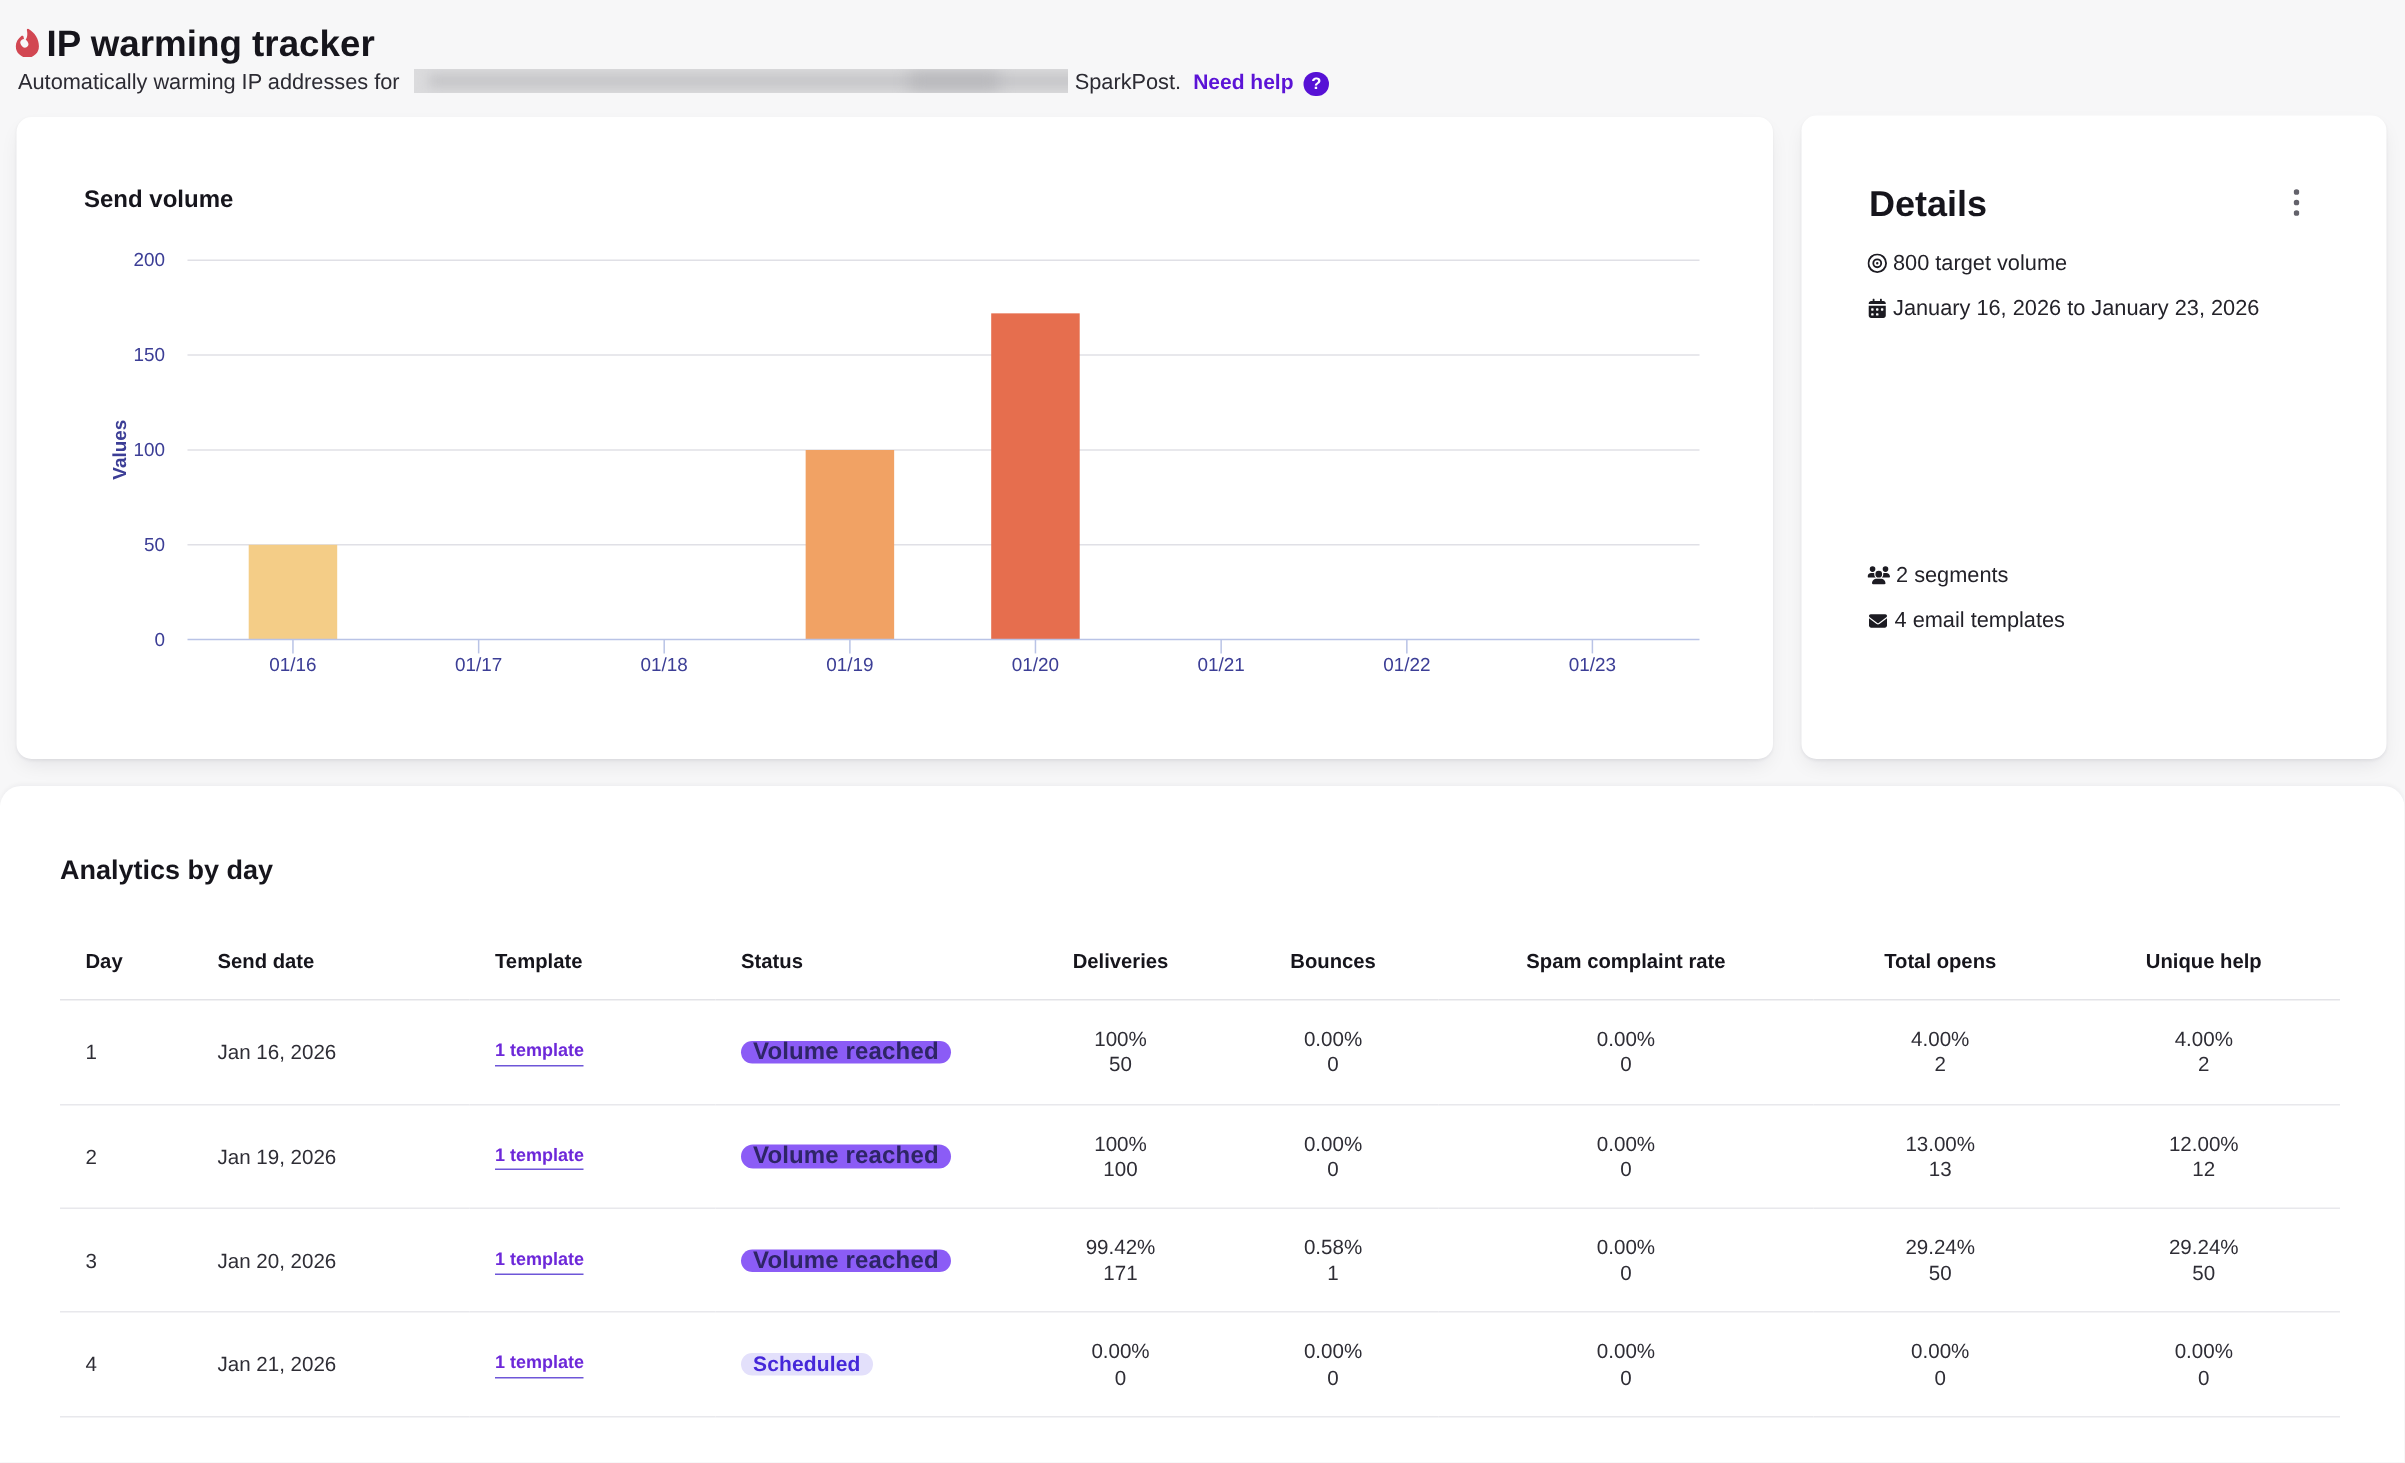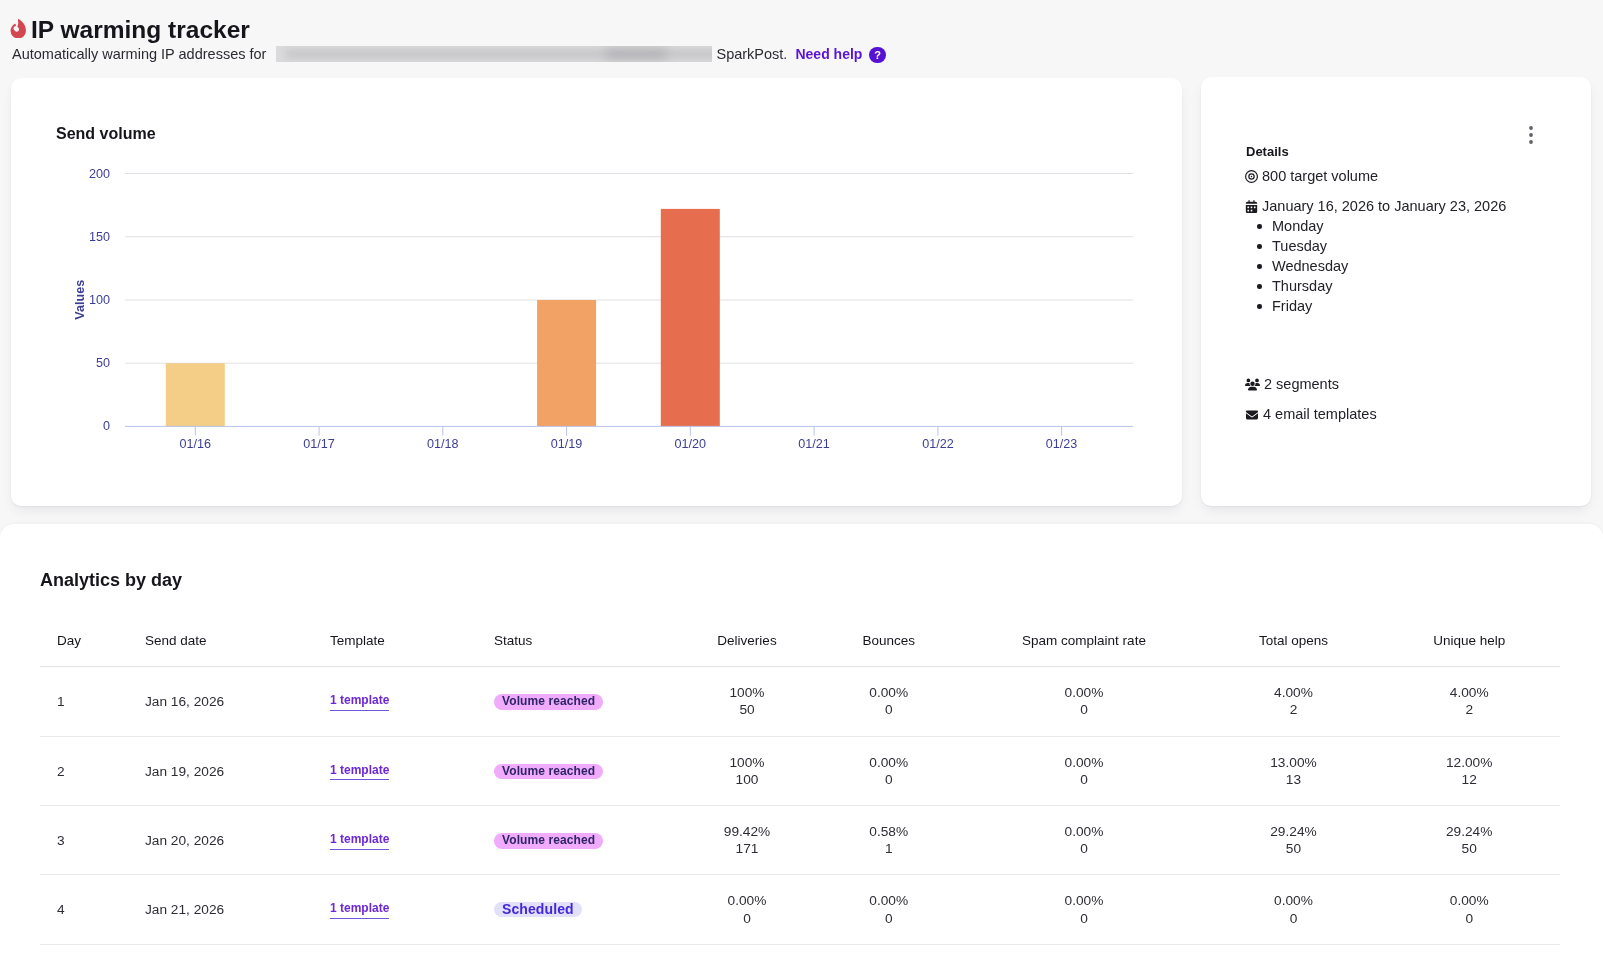--- a/index.html
+++ b/index.html
@@ -28,30 +28,30 @@
   
   .ditem { position:absolute; left:44px; width:300px; font-size:14.5px; line-height:18.5px; color:#232229; }
   .ditem svg { vertical-align:-1.5px; margin-right:4px; }
   .dul { position:absolute; left:44px; font-size:14.5px; color:#232229; }
   .dul .li { position:relative; padding-left:27px; height:20px; line-height:20px; }
   .dul .li::before { content:""; position:absolute; left:12px; top:8.5px; width:4.5px; height:4.5px; border-radius:50%; background:#1c1b22; }
   
   #analytics { position:absolute; left:0; top:524px; width:1603px; height:451px; background:#fff;
                border-radius:14px 14px 0 0; box-shadow:0 -1px 3px rgba(20,20,40,.04); }
   table { border-collapse:collapse; table-layout:fixed; position:absolute; left:40px; top:92px; width:1520px; }
-  th { font-size:13.5px; font-weight:400; color:#16151c; height:50px; vertical-align:middle; }
+  th { font-size:13.5px; font-weight:700; color:#16151c; height:50px; vertical-align:middle; }
   td { font-size:13.7px; color:#2e2d35; height:69.2px; vertical-align:middle; }
   thead tr { border-bottom:1px solid #e3e3e7; }
   tbody tr { border-bottom:1px solid #e8e8ec; }
   tbody tr:first-child td { height:70.6px; }
   .tl { text-align:left; padding-left:17px; }
   .tc { text-align:center; }
   .num div { line-height:17.5px; }
   .tpl { font-weight:700; font-size:12px; color:#6d28d9; border-bottom:1.5px solid #6e56d8; padding-bottom:2.5px; display:inline-block; }
-  .pill, .pill2 { display:inline-block; font-size:12px; font-weight:700; color:#2e2566; background:#f0abfc;
+  .pill, .pill2 { display:inline-block; font-size:16px; font-weight:700; color:#2e2566; background:#8b5cf6;
           border-radius:999px; height:15.5px; line-height:15.5px; padding:0 8px; letter-spacing:0.1px; }
   .pill2 { color:#4527d9; background:#e3e0fb; font-size:14px; }
 </style>
 </head>
 <body>
 
 <svg class="abs" style="left:10px; top:18.5px;" width="16.5" height="19.5" viewBox="0 0 32 38">
   <path fill="#d24752" d="M17.6 0.5 C 16.2 -0.3 15.1 0.9 15.4 2.3 C 16.5 7.6 15.9 12.4 13.2 15.4 C 11.9 14.4 11.2 12.9 11.1 11.1 C 11 9.5 9.4 8.8 8.2 9.7 C 3.8 13.1 1 17.8 1 23 A 15 15 0 0 0 31 23 C 31 13.4 25.5 5.2 17.6 0.5 Z"></path>
   <ellipse cx="12.1" cy="19.3" rx="4.7" ry="5.7" fill="#f7f7f8" transform="rotate(-36 12.1 19.3)"></ellipse>
 </svg>
@@ -101,46 +101,39 @@
       <text x="679.3" y="369.5">01/20</text>
       <text x="803.1" y="369.5">01/21</text>
       <text x="926.9" y="369.5">01/22</text>
       <text x="1050.6" y="369.5">01/23</text>
     </g>
     <text x="73" y="221.8" font-family="&quot;Liberation Sans&quot;,sans-serif" font-size="12.6" font-weight="bold" fill="#3c3e96" text-anchor="middle" transform="rotate(-90 73 221.8)">Values</text>
   </svg>
 </div>
 
 <div class="card" style="left:1201px; top:77px; width:390px; height:429px;">
-  <div class="cardtitle abs" style="left:45px; top:49px; font-size:13px; line-height:22px;margin-top:15px;">Details</div>
+  <div class="cardtitle abs" style="left:45px; top:49px; font-size:24px; line-height:22px;">Details</div>
   <svg class="abs" style="left:328px; top:49px;" width="4" height="18" viewBox="0 0 4 18">
     <circle cx="2" cy="2" r="1.9" fill="#63626b"></circle>
       <circle cx="2" cy="9" r="1.9" fill="#63626b"></circle>
       <circle cx="2" cy="16" r="1.9" fill="#63626b"></circle>
   </svg>
 
   <div class="ditem" style="top:90px;">
     <svg width="13" height="13" viewBox="0 0 512 512" fill="#1c1b22">
         <path d="M256 0a256 256 0 1 1 0 512A256 256 0 1 1 256 0zm0 48a208 208 0 1 0 0 416a208 208 0 1 0 0-416zm0 80a128 128 0 1 1 0 256a128 128 0 1 1 0-256zm0 48a80 80 0 1 0 0 160a80 80 0 1 0 0-160zm0 48a32 32 0 1 1 0 64a32 32 0 1 1 0-64z"></path>
       </svg>800 target volume
   </div>
 
   <div class="ditem" style="top:120px;">
     <svg width="13" height="13" viewBox="0 0 448 512" fill="#1c1b22">
         <path d="M128 0c13 0 24 11 24 24V64H296V24c0-13 11-24 24-24s24 11 24 24V64h40c35 0 64 29 64 64v16H0V128c0-35 29-64 64-64h40V24c0-13 11-24 24-24zM0 192H448V448c0 35-29 64-64 64H64c-35 0-64-29-64-64V192zm80 64c-9 0-16 7-16 16v32c0 9 7 16 16 16h32c9 0 16-7 16-16V272c0-9-7-16-16-16H80zm112 16v32c0 9 7 16 16 16h32c9 0 16-7 16-16V272c0-9-7-16-16-16H208c-9 0-16 7-16 16zm144-16c-9 0-16 7-16 16v32c0 9 7 16 16 16h32c9 0 16-7 16-16V272c0-9-7-16-16-16H336zM64 400v32c0 9 7 16 16 16h32c9 0 16-7 16-16V400c0-9-7-16-16-16H80c-9 0-16 7-16 16zm144-16c-9 0-16 7-16 16v32c0 9 7 16 16 16h32c9 0 16-7 16-16V400c0-9-7-16-16-16H208z"></path>
       </svg>January 16, 2026 to January 23, 2026
   </div>
 
-  <div class="dul" style="top:138.5px;">
-    <div class="li">Monday</div>
-    <div class="li">Tuesday</div>
-    <div class="li">Wednesday</div>
-    <div class="li">Thursday</div>
-    <div class="li">Friday</div>
-  </div>
 
 
   <div class="ditem" style="top:298px;">
     <svg width="15" height="13" viewBox="0 0 640 512" fill="#1c1b22">
         <path d="M144 0a80 80 0 1 1 0 160A80 80 0 1 1 144 0zM512 0a80 80 0 1 1 0 160A80 80 0 1 1 512 0zM0 298.7C0 239.8 47.8 192 106.7 192h42.7c15.9 0 31 3.5 44.6 9.7c-1.3 7.2-1.9 14.7-1.9 22.3c0 38.2 16.8 72.5 43.3 96c-.2 0-.4 0-.7 0H21.3C9.6 320 0 310.4 0 298.7zM405.3 320c-.2 0-.4 0-.7 0c26.6-23.5 43.3-57.8 43.3-96c0-7.6-.7-15-1.9-22.3c13.6-6.3 28.7-9.7 44.6-9.7h42.7C592.2 192 640 239.8 640 298.7c0 11.8-9.6 21.3-21.3 21.3H405.3zM224 224a96 96 0 1 1 192 0a96 96 0 1 1 -192 0zM128 485.3C128 411.7 187.7 352 261.3 352H378.7C452.3 352 512 411.7 512 485.3c0 14.7-11.9 26.7-26.7 26.7H154.7c-14.7 0-26.7-11.9-26.7-26.7z"></path>
       </svg>2 segments
   </div>
 
   <div class="ditem" style="top:328px;">
     <svg width="14" height="12" viewBox="0 0 512 512" fill="#1c1b22">

